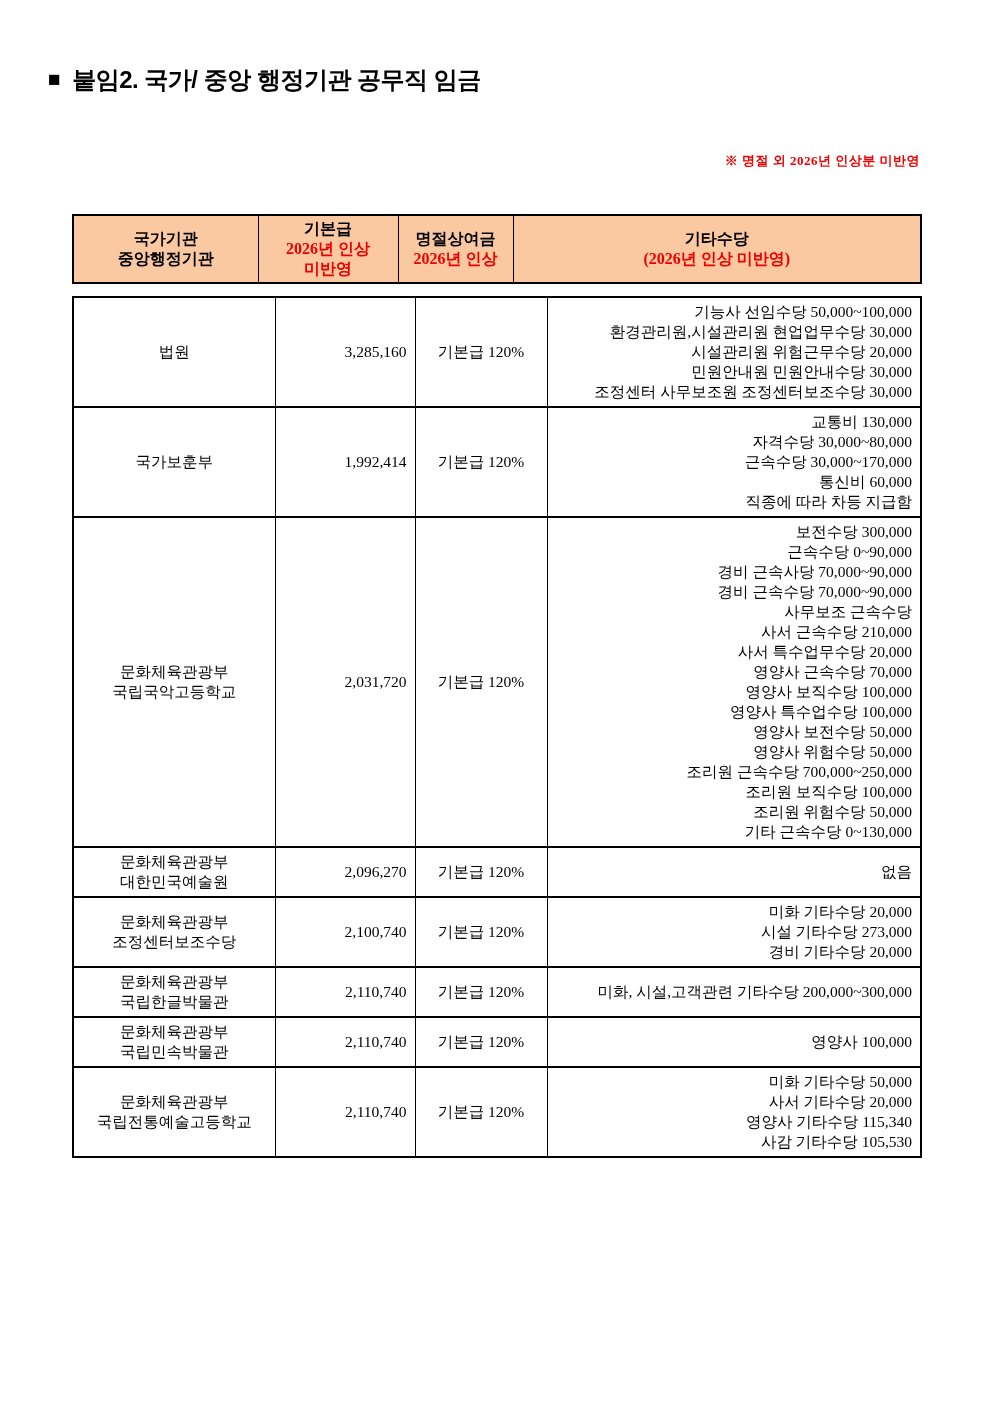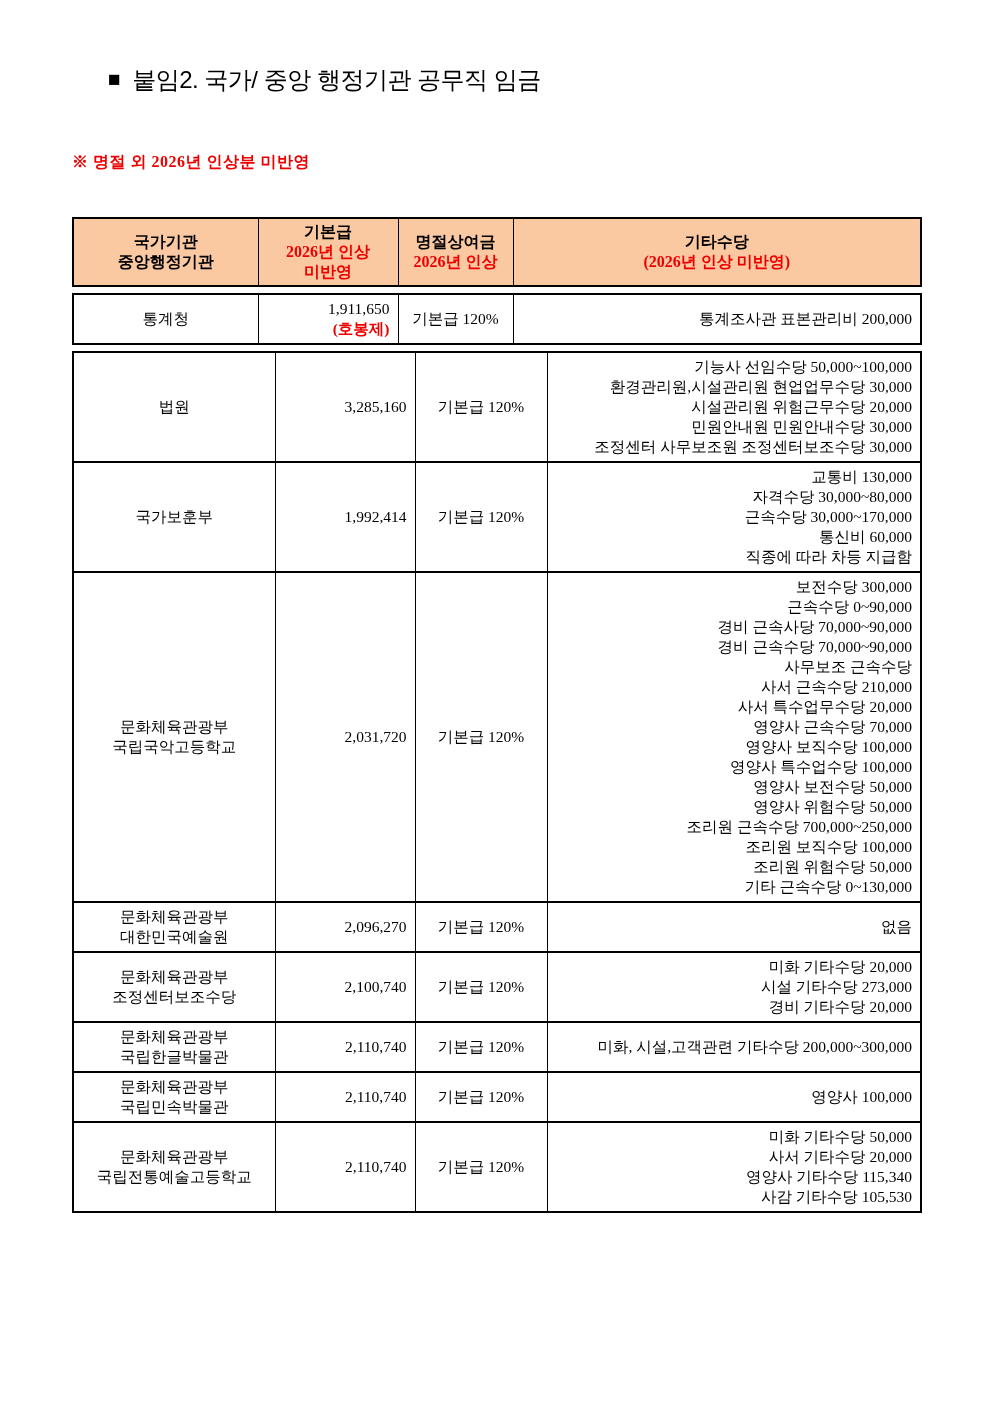--- a/index.html
+++ b/index.html
@@ -17,37 +17,38 @@
   .page {
     position: relative;
     width: 992px;
     height: 1403px;
     margin: 0 auto;
     background: #ffffff;
     overflow: hidden;
   }
   .doc-title {
     padding-top: 64px;
-    margin-left: 108px;
+    margin-left: 48px;
     font-family: "Liberation Sans", "DejaVu Sans", sans-serif;
-    font-weight: 400;
+    font-weight: 700;
     font-size: 24px;
     letter-spacing: -0.5px;
     white-space: nowrap;
   }
   .doc-title .bullet {
     font-size: 21px;
     margin-right: 12px;
     position: relative;
     top: -2px;
   }
   .notice {
     margin: 56px 72px 0 72px;
+    text-align: right;
     font-weight: 700;
-    font-size: 16px;
+    font-size: 13px;
     color: var(--red);
     letter-spacing: 0.5px;
   }
   table.tbl {
     border-collapse: collapse;
     table-layout: fixed;
     width: 848px;
     margin-left: 72px;
     border: 2px solid var(--border);
   }
@@ -124,35 +125,20 @@
   </table>
 
   <table class="tbl tbl-body tbl-sec1">
     <colgroup>
         <col class="w1a">
         <col class="w2a">
         <col class="w3a">
         <col class="w4a">
       </colgroup>
     <tbody id="tbody-sec1">
-        <tr>
-          <td class="cell-agency">
-            <div>통계청</div>
-          </td>
-          <td class="cell-amount">
-            <div class="base-pay-amount">1,911,650</div>
-            <div class="base-pay-note red">(호봉제)</div>
-          </td>
-          <td class="cell-bonus">
-            <div>기본급 120%</div>
-          </td>
-          <td class="cell-allow">
-            <div>통계조사관 표본관리비 200,000</div>
-          </td>
-        </tr>
       </tbody>
   </table>
 
   <table class="tbl tbl-body tbl-sec2">
     <colgroup>
         <col class="w1b">
         <col class="w2b">
         <col class="w3b">
         <col class="w4b">
       </colgroup>

